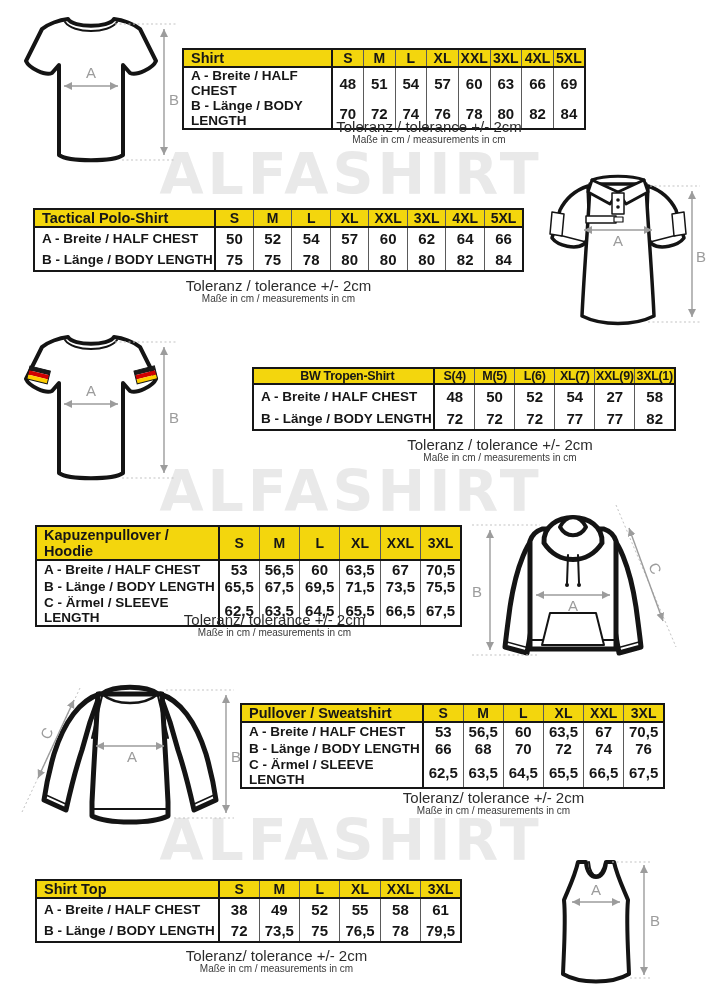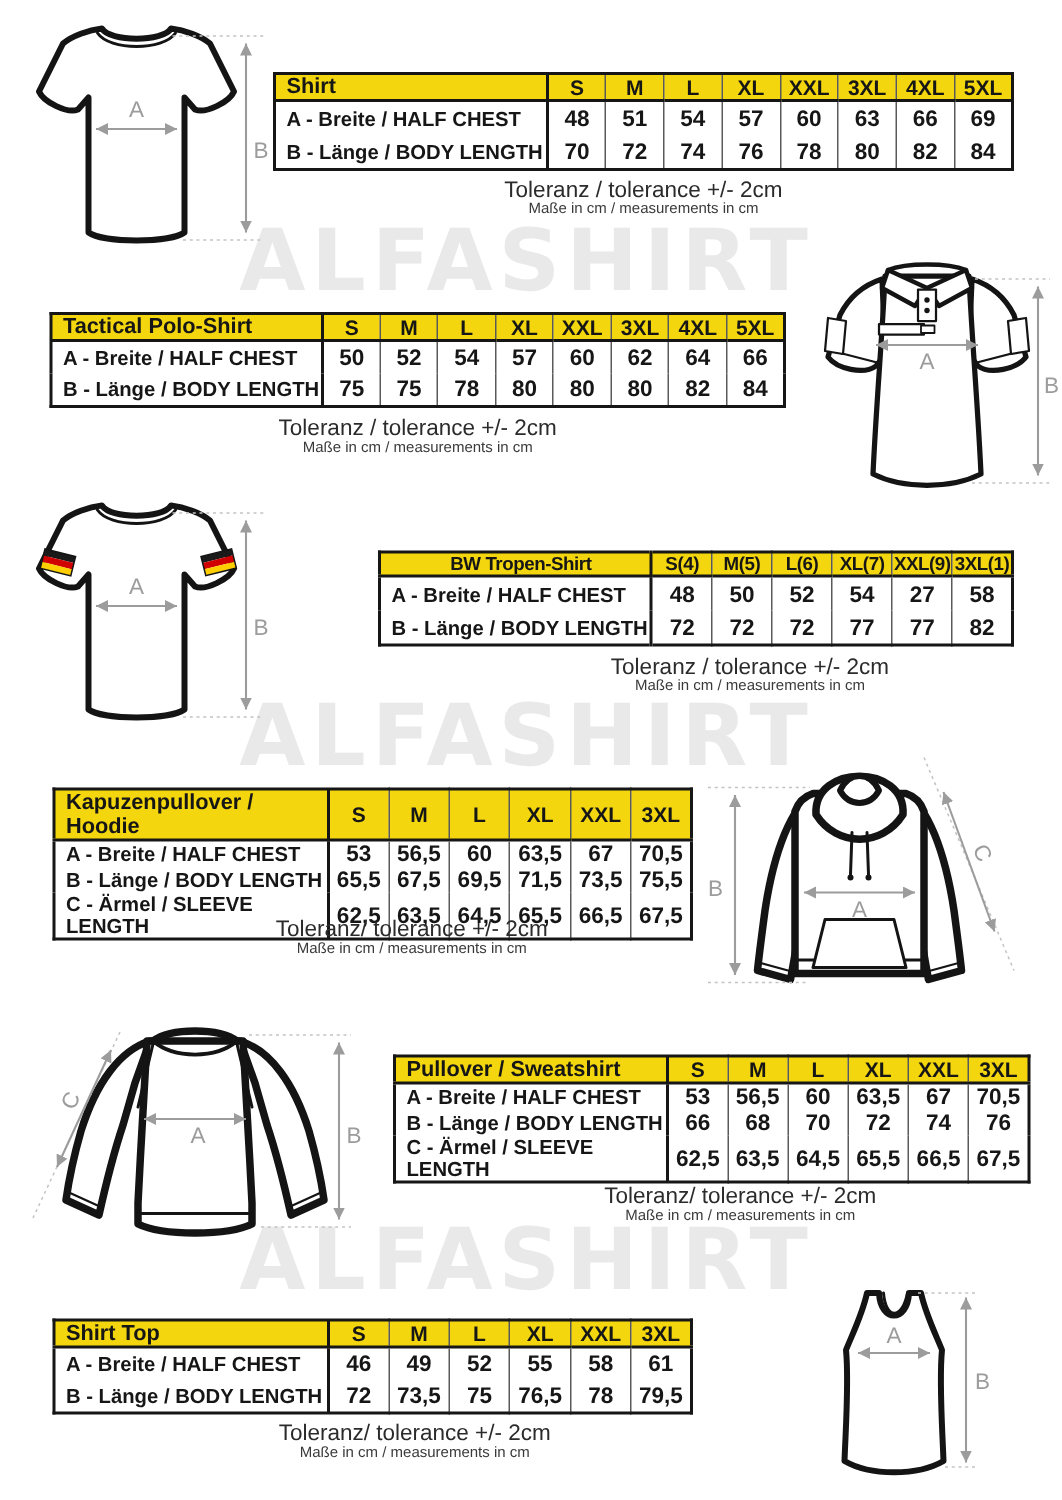--- a/index.html
+++ b/index.html
@@ -60,21 +60,21 @@
     <path class="garment" stroke-width="4" d="M50,7 C41,8 30,12 24,17 L8,49 C11,56 27,64 34,61 L41,53 L41,143 C51,150 95,150 105,143 L105,53 L112,61 C119,64 135,56 138,49 L122,17 C116,12 105,8 96,7 C91,16 55,16 50,7 Z"></path>
     <path class="detail" stroke-width="2" d="M47,10 C55,22 91,22 99,10"></path>
     <line class="lead" x1="97" y1="12" x2="158" y2="12"></line>
     <line class="lead" x1="104" y1="148" x2="158" y2="148"></line>
     <line class="dim" x1="46" y1="74" x2="100" y2="74" marker-start="url(#arw)" marker-end="url(#arw)"></line>
     <text class="dimlabel" x="73" y="66" text-anchor="middle">A</text>
     <line class="dim" x1="146" y1="17" x2="146" y2="143" marker-start="url(#arw)" marker-end="url(#arw)"></line>
     <text class="dimlabel" x="151" y="93">B</text>
   </svg>
 
-  <div class="tblwrap" style="left:182px;top:48px;width:494px;height:66px">
+  <div class="tblwrap" style="left:182px;top:48px;width:404px;height:66px">
     <table class="sizetable">
         <colgroup>
           <col style="width: 37%;">
           <col style="width: 7.875%;">
           <col style="width: 7.875%;">
           <col style="width: 7.875%;">
           <col style="width: 7.875%;">
           <col style="width: 7.875%;">
           <col style="width: 7.875%;">
           <col style="width: 7.875%;">
@@ -374,21 +374,21 @@
     <text class="dimlabel" x="114" y="80" text-anchor="middle">A</text>
     <line class="lead" x1="148" y1="8" x2="216" y2="8"></line>
     <line class="lead" x1="156" y1="136" x2="216" y2="136"></line>
     <line class="dim" x1="208" y1="13" x2="208" y2="131" marker-start="url(#arw)" marker-end="url(#arw)"></line>
     <text class="dimlabel" x="213" y="80">B</text>
     <line class="lead" x1="62" y1="6" x2="4" y2="130"></line>
     <line class="dim" x1="56" y1="18" x2="20" y2="96" marker-start="url(#arw)" marker-end="url(#arw)"></line>
     <text class="dimlabel" x="30" y="56" text-anchor="middle" transform="rotate(-65 30 52)">C</text>
   </svg>
 
-  <div class="tblwrap" style="left:262px;top:703px;width:425px;height:60px">
+  <div class="tblwrap" style="left:240px;top:703px;width:425px;height:60px">
     <table class="sizetable">
         <colgroup>
           <col style="width: 43%;">
           <col style="width: 9.5%;">
           <col style="width: 9.5%;">
           <col style="width: 9.5%;">
           <col style="width: 9.5%;">
           <col style="width: 9.5%;">
           <col style="width: 9.5%;">
         </colgroup>
@@ -457,21 +457,21 @@
             <th>M</th>
             <th>L</th>
             <th>XL</th>
             <th>XXL</th>
             <th>3XL</th>
           </tr>
         </thead>
         <tbody>
           <tr>
             <td class="label">A -  Breite / HALF CHEST</td>
-            <td>46</td>
+            <td>38</td>
             <td>49</td>
             <td>52</td>
             <td>55</td>
             <td>58</td>
             <td>61</td>
           </tr>
           <tr>
             <td class="label">B -  Länge / BODY LENGTH</td>
             <td>72</td>
             <td>73,5</td>

